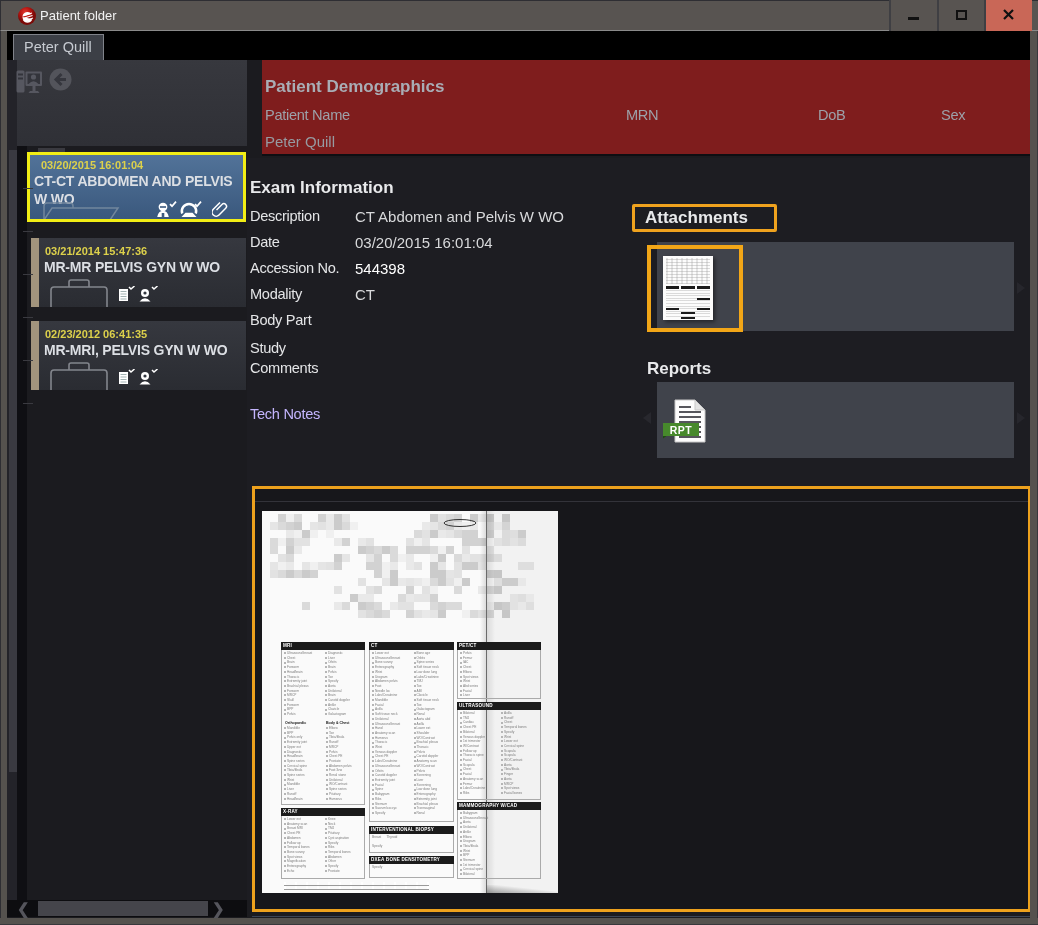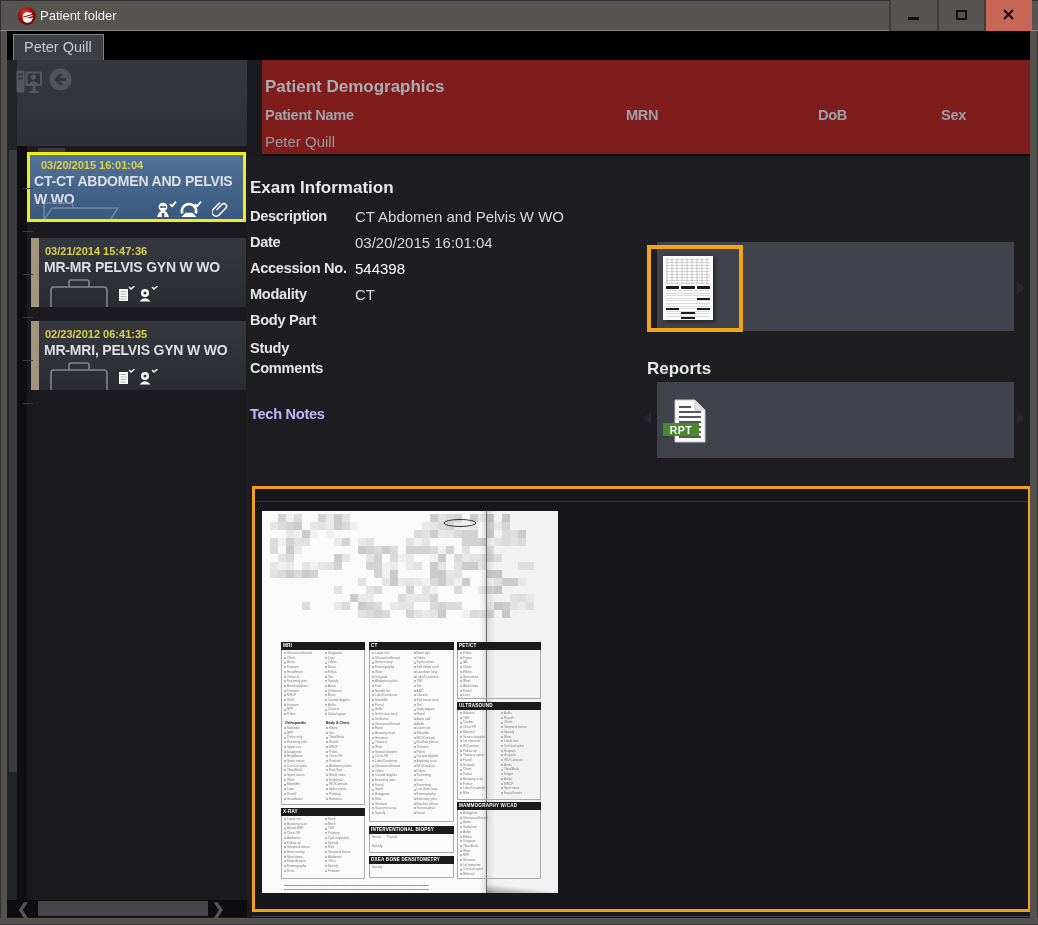--- a/index.html
+++ b/index.html
@@ -38,21 +38,21 @@
   #card1 { position:absolute; left:27px; top:152px; width:219px; height:70px;
     border:3px solid #f2ee15; background:linear-gradient(#527399,#3a587d); overflow:hidden; }
   
   #hscroll { position:absolute; left:7px; top:900px; width:240px; height:17px; background:#0d0d10; }
   #hthumb { position:absolute; left:31px; top:1px; width:170px; height:15px; background:#45454b; }
   .harr { position:absolute; top:0px; color:#55555c; font-size:15px; font-weight:bold; }
   
   #demo { position:absolute; left:262px; top:60px; width:783px; height:96px; background:#7f1d1d; border-bottom:2px solid #0e0e12; }
   #mainbg { position:absolute; left:247px; top:158px; width:783px; height:742px; background:#1d1d22; }
   .h1 { font-weight:bold; font-size:17px; }
-  .lbl { font-weight:bold; font-size:14.6px; letter-spacing:-0.3px; }
+  .lbl { font-weight:normal; font-size:14.6px; letter-spacing:-0.3px; }
   .val { font-size:15px; }
   
   .strip { position:absolute; background:#40434b; }
   .sarr { position:absolute; width:0; height:0; }
   
   #preview { position:absolute; left:252px; top:486px; width:779px; height:426px;
     border:3px solid #eda11d; background:#17171b; }
   #prevline { position:absolute; left:0px; top:12px; width:773px; height:1px; background:#33333a; }
   
   #page { position:absolute; left:7px; top:22px; width:296px; height:382px; background:#fafafa; }
@@ -208,20 +208,23 @@
   <div class="abs lbl" style="left:3px;top:76px;color:#e4e5e7;">Date</div>
   <div class="abs val" style="left:108px;top:76px;color:#d8d9db;">03/20/2015 16:01:04</div>
   <div class="abs lbl" style="left:3px;top:102px;color:#e4e5e7;">Accession No.</div>
   <div class="abs val" style="left:108px;top:102px;color:#ffffff;">544398</div>
   <div class="abs lbl" style="left:3px;top:128px;color:#e4e5e7;">Modality</div>
   <div class="abs val" style="left:108px;top:128px;color:#d8d9db;">CT</div>
   <div class="abs lbl" style="left:3px;top:154px;color:#e4e5e7;">Body Part</div>
   <div class="abs lbl" style="left:3px;top:180px;color:#e4e5e7;width:90px;line-height:20px;">Study Comments</div>
   <div class="abs lbl" style="left:3px;top:248px;color:#c4b5fd;">Tech Notes</div>
 
+  <div class="abs" style="left:385px;top:46px;width:145px;height:28px;border:3px solid #efa21e;border-radius:2px;">
+    <div class="h1" style="color:#e8e9eb;margin:1px 0 0 10px;">Attachments</div>
+  </div>
   <div class="strip" style="left:410px;top:84px;width:357px;height:89px;"></div>
   <div class="sarr" style="left:770px;top:124px;border-top:6px solid transparent;border-bottom:6px solid transparent;border-left:8px solid #26262c;"></div>
 
   <div class="abs" style="left:416px;top:98px;width:50px;height:64px;background:#fcfcfc;box-shadow:2px 2px 4px rgba(0,0,0,0.45);">
     <div class="abs" style="left:3px;top:2px;width:44px;height:26px;background:
       repeating-linear-gradient(0deg,rgba(150,150,150,0.35) 0 1px,transparent 1px 3px),
       repeating-linear-gradient(90deg,rgba(170,170,170,0.3) 0 2px,transparent 2px 5px);"></div>
     <div class="abs" style="left:3px;top:30px;width:13px;height:2.5px;background:#1b1b1b;"></div>
     <div class="abs" style="left:18px;top:30px;width:14px;height:2.5px;background:#1b1b1b;"></div>
     <div class="abs" style="left:34px;top:30px;width:13px;height:2.5px;background:#1b1b1b;"></div>

